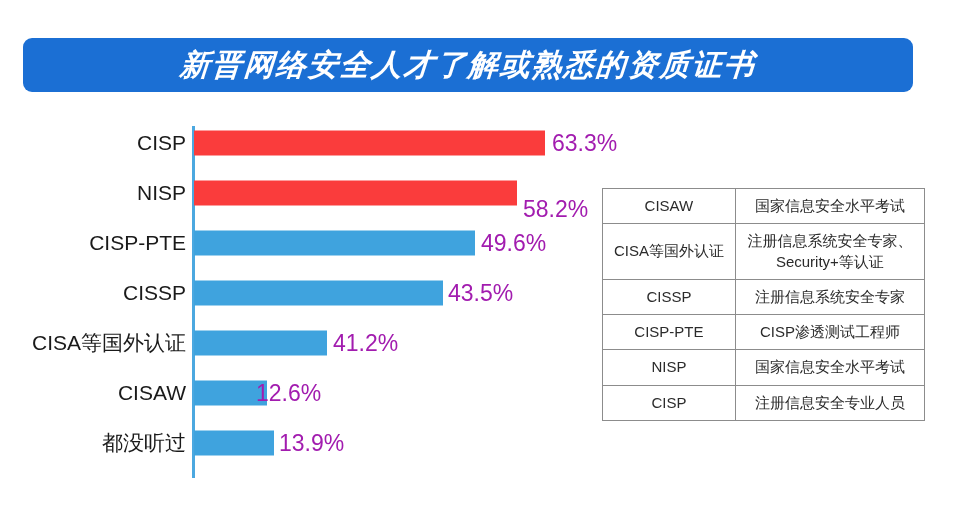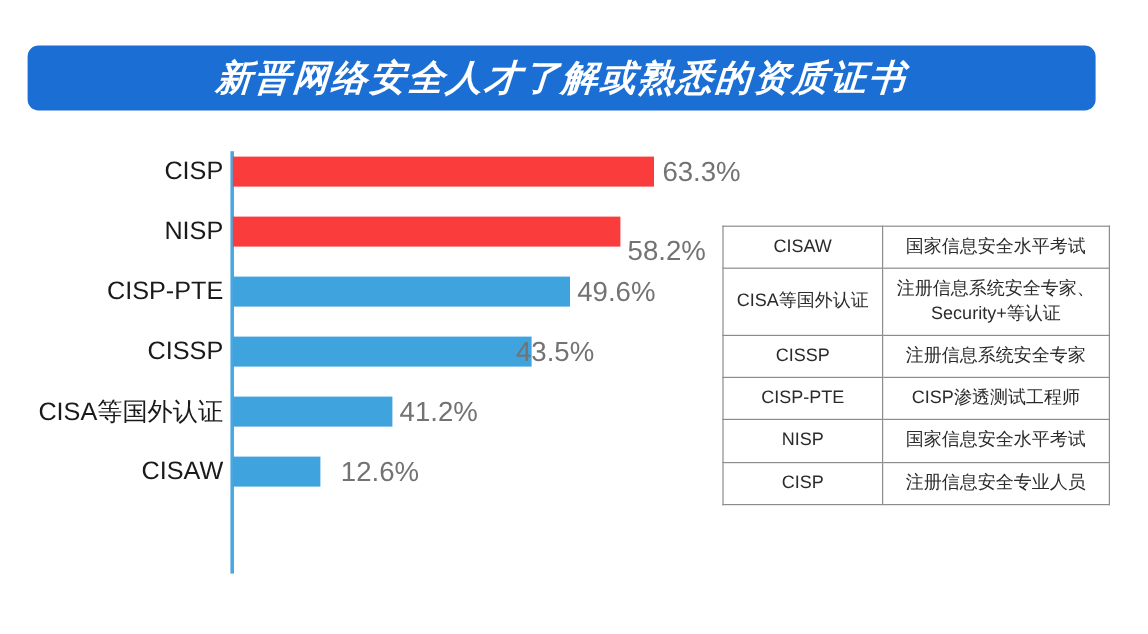--- a/index.html
+++ b/index.html
@@ -88,21 +88,21 @@
     transform: translateY(-50%);
     height: 25px;
   }
   .bar.red  { background: #FA3C3C; }
   .bar.blue { background: #3FA3DE; }
   .bar-value {
     position: absolute;
     top: 50%;
     transform: translateY(-50%);
     font-size: 23px;
-    color: #737373;
+    color: #a21caf;
     white-space: nowrap;
     font-family: "Liberation Sans", "DejaVu Sans", sans-serif;
   }
 
   
   .legend-table {
     position: absolute;
     left: 602px;
     top: 188px;
     width: 323px;
@@ -149,35 +149,40 @@
 
     <div class="bar-row" style="top:100px;">
       <div class="bar-label">CISP-PTE</div>
       <div class="bar blue" style="width:281px;"></div>
       <div class="bar-value" style="left:481px;">49.6%</div>
     </div>
 
     <div class="bar-row" style="top:150px;">
       <div class="bar-label">CISSP</div>
       <div class="bar blue" style="width:249px;"></div>
-      <div class="bar-value" style="left:430px;text-align:center;">43.5%</div>
+      <div class="bar-value" style="left:448px;text-align:center;">43.5%</div>
     </div>
 
     <div class="bar-row" style="top:200px;">
       <div class="bar-label">CISA等国外认证</div>
       <div class="bar blue" style="width:133px;"></div>
       <div class="bar-value" style="left:333px;">41.2%</div>
     </div>
 
     <div class="bar-row" style="top:250px;">
       <div class="bar-label">CISAW</div>
       <div class="bar blue" style="width:73px;"></div>
-      <div class="bar-value" style="left:284px;text-align:right;">12.6%</div>
-    </div>
-
+      <div class="bar-value" style="left:256px;text-align:right;">12.6%</div>
+    </div>
+
+    <div class="bar-row" style="top:300px;">
+      <div class="bar-label">都没听过</div>
+      <div class="bar blue" style="width:80px;"></div>
+      <div class="bar-value" style="left:279px;">13.9%</div>
+    </div>
   </div>
 
   <table class="legend-table">
     <tbody>
       <tr>
         <td class="col-code">CISAW</td>
         <td class="col-desc">国家信息安全水平考试</td>
       </tr>
       <tr class="legend-row-tall">
         <td class="col-code">CISA等国外认证</td>

